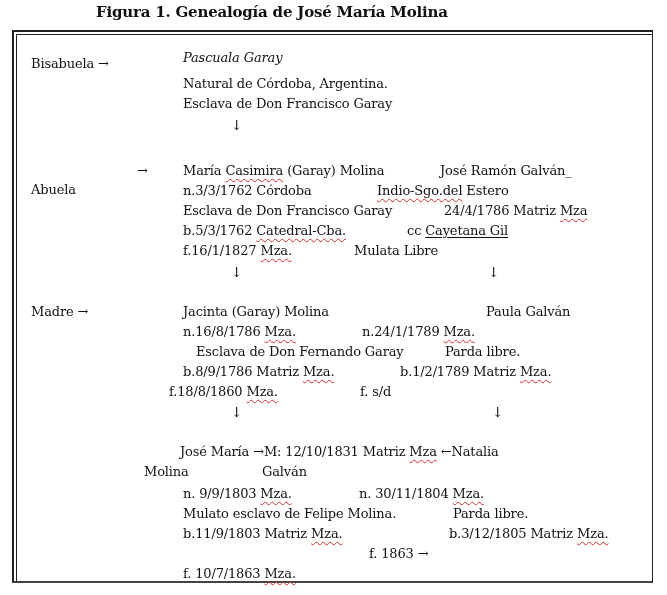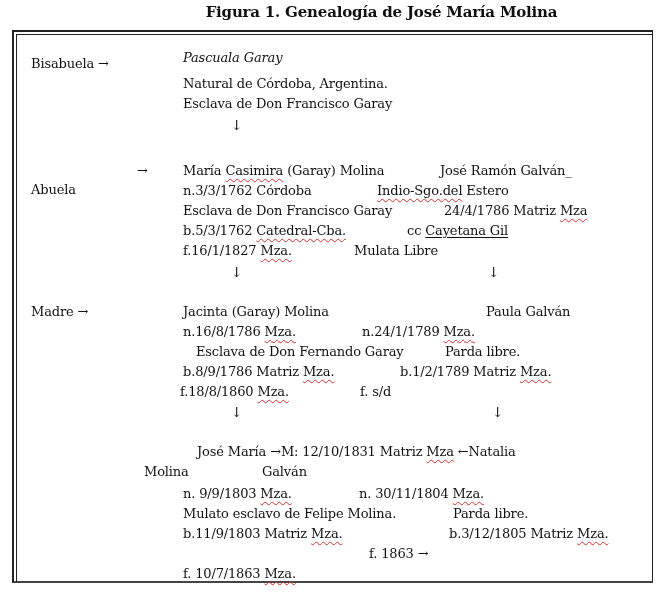--- a/index.html
+++ b/index.html
@@ -14,21 +14,21 @@
       overflow: hidden;
       font-family: "DejaVu Serif", "Liberation Serif", serif;
       color: #111111;
     }
     .title {
       position: absolute;
       left: 0;
       width: 667px;
       top: 0;
       height: 24px;
-      text-align: center;
+      text-align: left;
       font-family: "DejaVu Serif", serif;
       font-weight: bold;
       font-size: 15px;
       line-height: 24px;
       padding-left: 96px;
       box-sizing: border-box;
       letter-spacing: -0.2px;
     }
     .frame-outer {
       position: absolute;
@@ -115,27 +115,27 @@
 
 <div class="line" style="left:183px;top:322px;"><span>n.16/8/1786 </span><span class="spell">Mza.</span></div>
 <div class="line" style="left:362px;top:322px;"><span>n.24/1/1789 </span><span class="spell">Mza.</span></div>
 
 <div class="line" style="left:196px;top:342px;">Esclava de Don Fernando Garay</div>
 <div class="line" style="left:445px;top:342px;">Parda libre.</div>
 
 <div class="line" style="left:183px;top:362px;"><span>b.8/9/1786 Matriz </span><span class="spell">Mza.</span></div>
 <div class="line" style="left:400px;top:362px;"><span>b.1/2/1789 Matriz </span><span class="spell">Mza.</span></div>
 
-<div class="line" style="left:180px;top:382px;text-align:right;"><span>f.18/8/1860 </span><span class="spell">Mza.</span></div>
+<div class="line" style="left:169px;top:382px;text-align:right;"><span>f.18/8/1860 </span><span class="spell">Mza.</span></div>
 <div class="line" style="left:360px;top:382px;">f. s/d</div>
 
 <div class="arrow" style="left:231px;top:402px;">↓</div>
 <div class="arrow" style="left:492px;top:402px;">↓</div>
 
-<div class="line" style="left:197px;top:442px;"><span>José María →M: 12/10/1831 Matriz </span><span class="spell">Mza</span><span> ←Natalia</span></div>
+<div class="line" style="left:180px;top:442px;"><span>José María →M: 12/10/1831 Matriz </span><span class="spell">Mza</span><span> ←Natalia</span></div>
 <div class="line" style="left:144px;top:462px;">Molina</div>
 <div class="line" style="left:262px;top:462px;">Galván</div>
 
 <div class="line" style="left:183px;top:484px;"><span>n. 9/9/1803 </span><span class="spell">Mza.</span></div>
 <div class="line" style="left:359px;top:484px;"><span>n. 30/11/1804 </span><span class="spell">Mza.</span></div>
 
 <div class="line" style="left:183px;top:504px;">Mulato esclavo de Felipe Molina.</div>
 <div class="line" style="left:453px;top:504px;">Parda libre.</div>
 
 <div class="line" style="left:183px;top:524px;"><span>b.11/9/1803 Matriz </span><span class="spell">Mza.</span></div>

